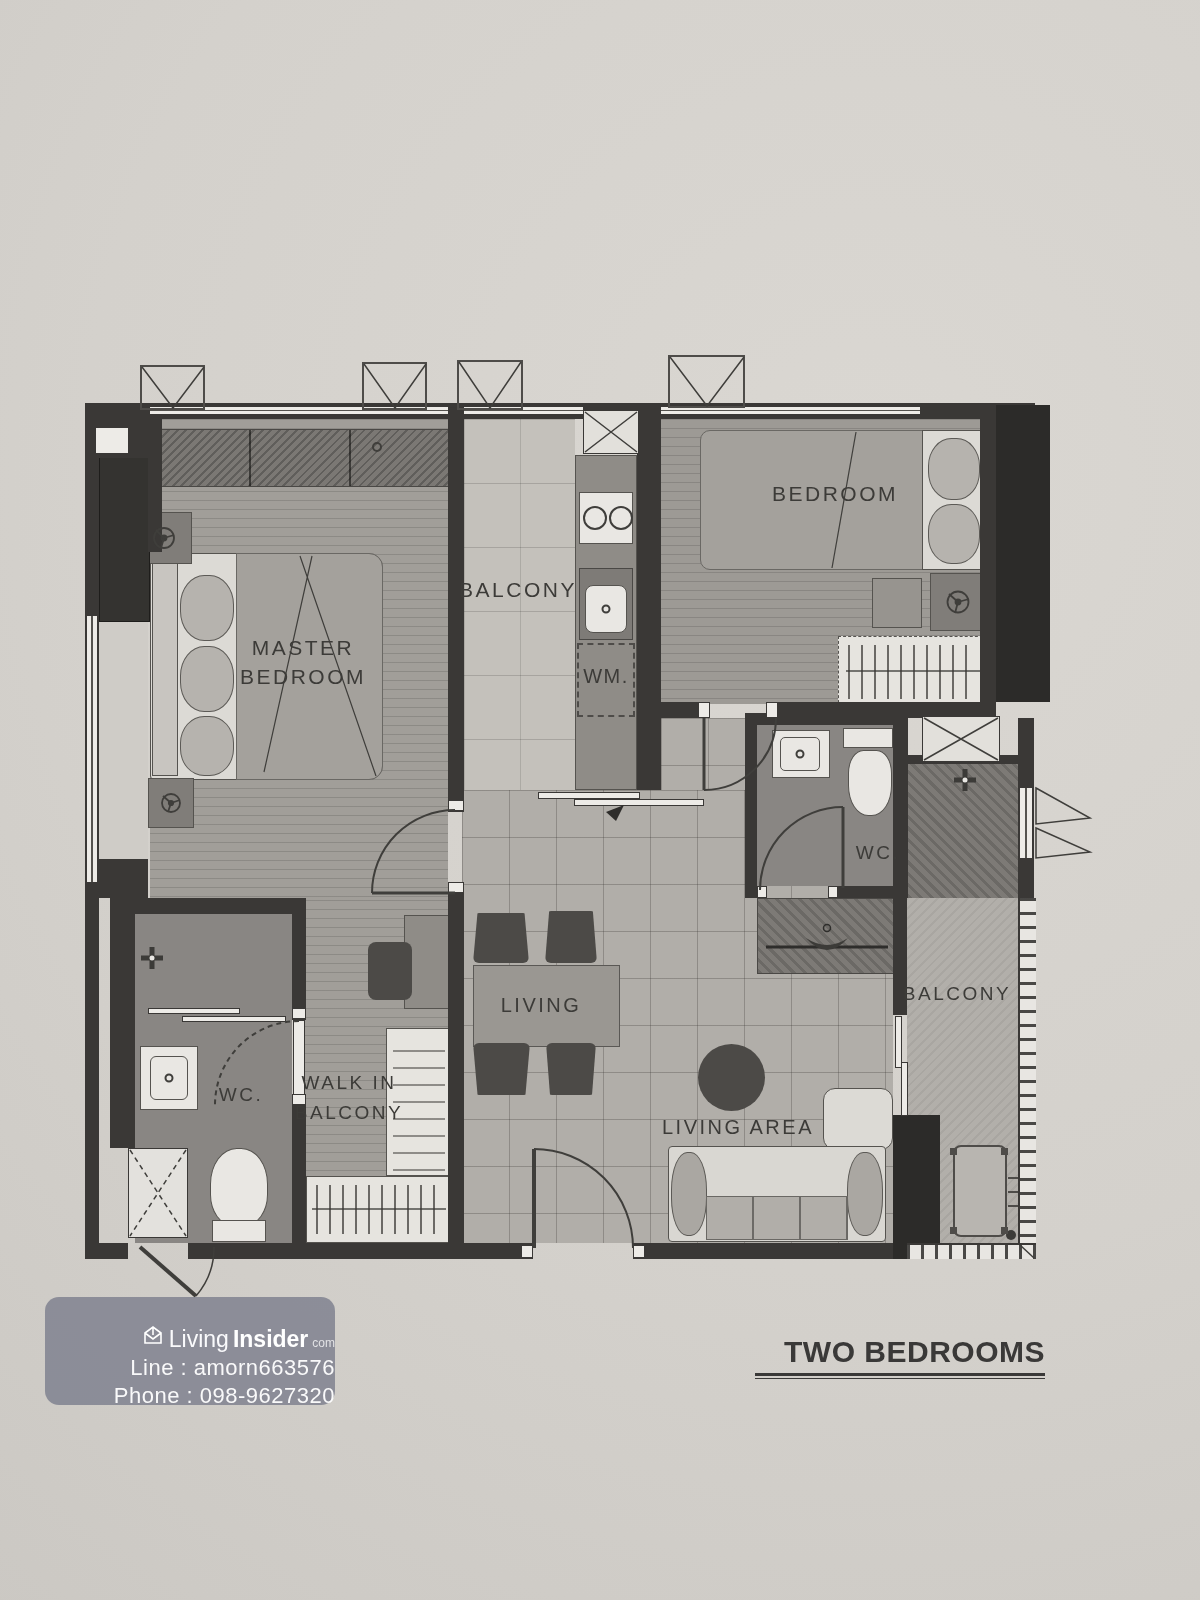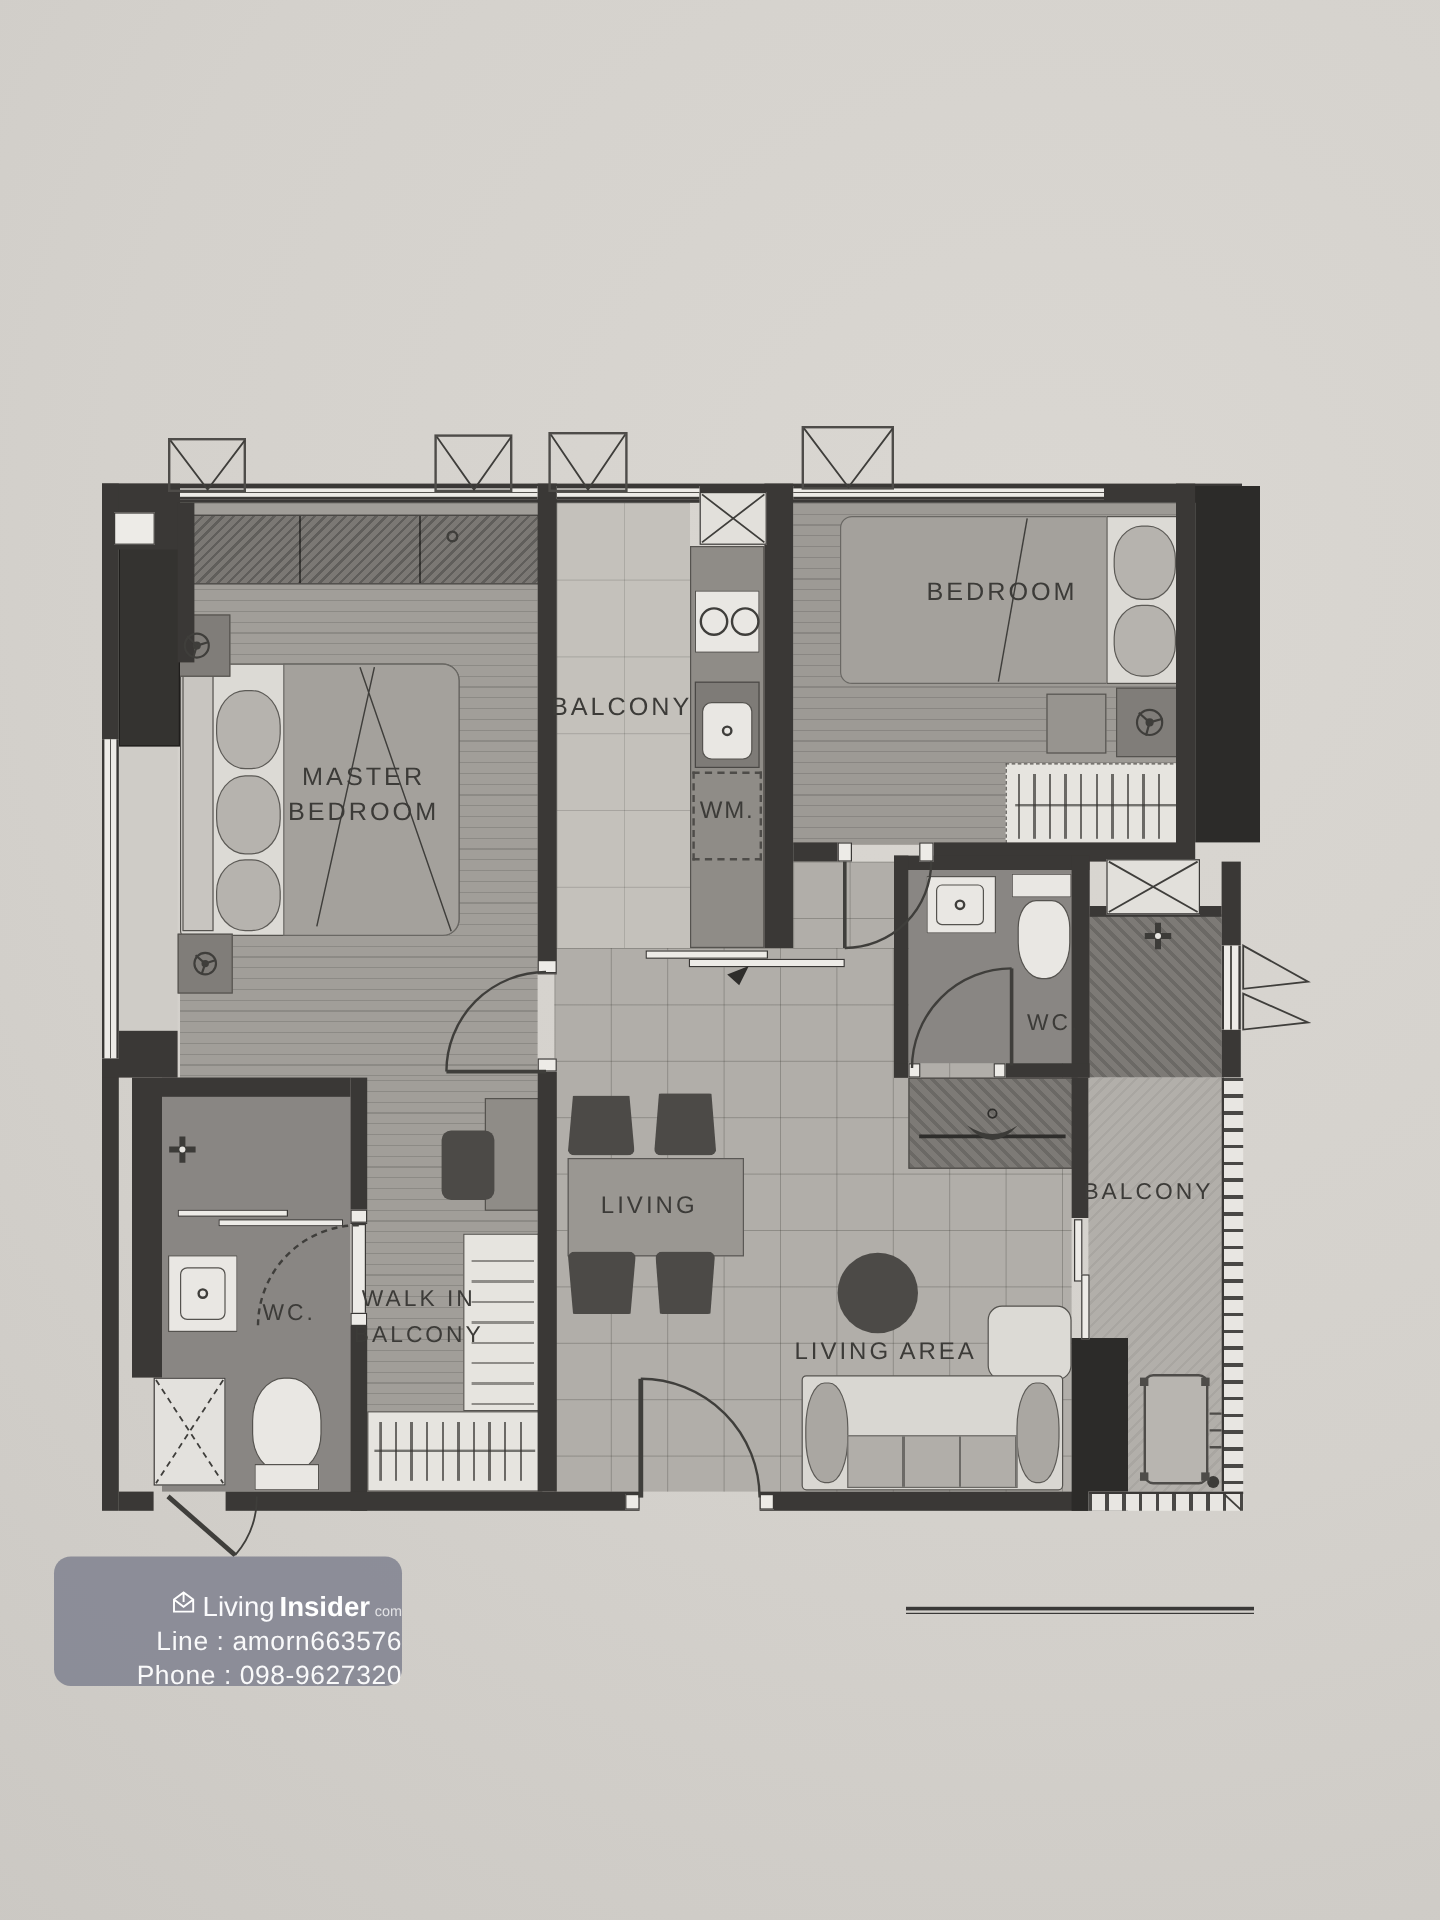--- a/index.html
+++ b/index.html
@@ -343,17 +343,18 @@
       </svg>
       <span class="b1">Living</span>
         <span class="b2">Insider</span>
         <span class="b3">com</span>
     </div>
     <div class="wm-line">Line : amorn663576</div>
     <div class="wm-line">Phone : 098-9627320</div>
   </div>
 
   <div class="tblock">
+    <div class="t-name">TWO BEDROOMS</div>
     <div class="t-rule"></div>
     <div class="t-rule2"></div>
   </div>
 
 </div>
 
 </body></html>

